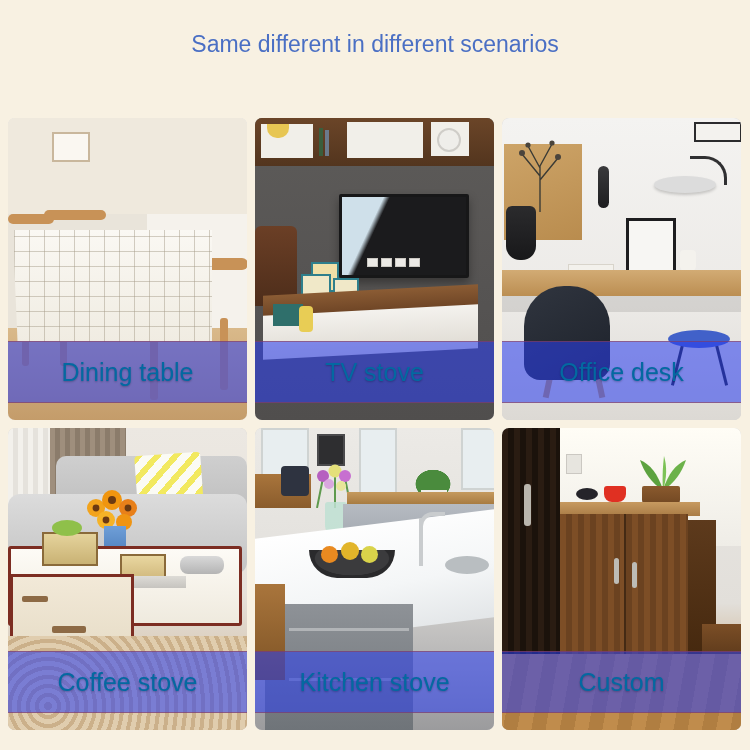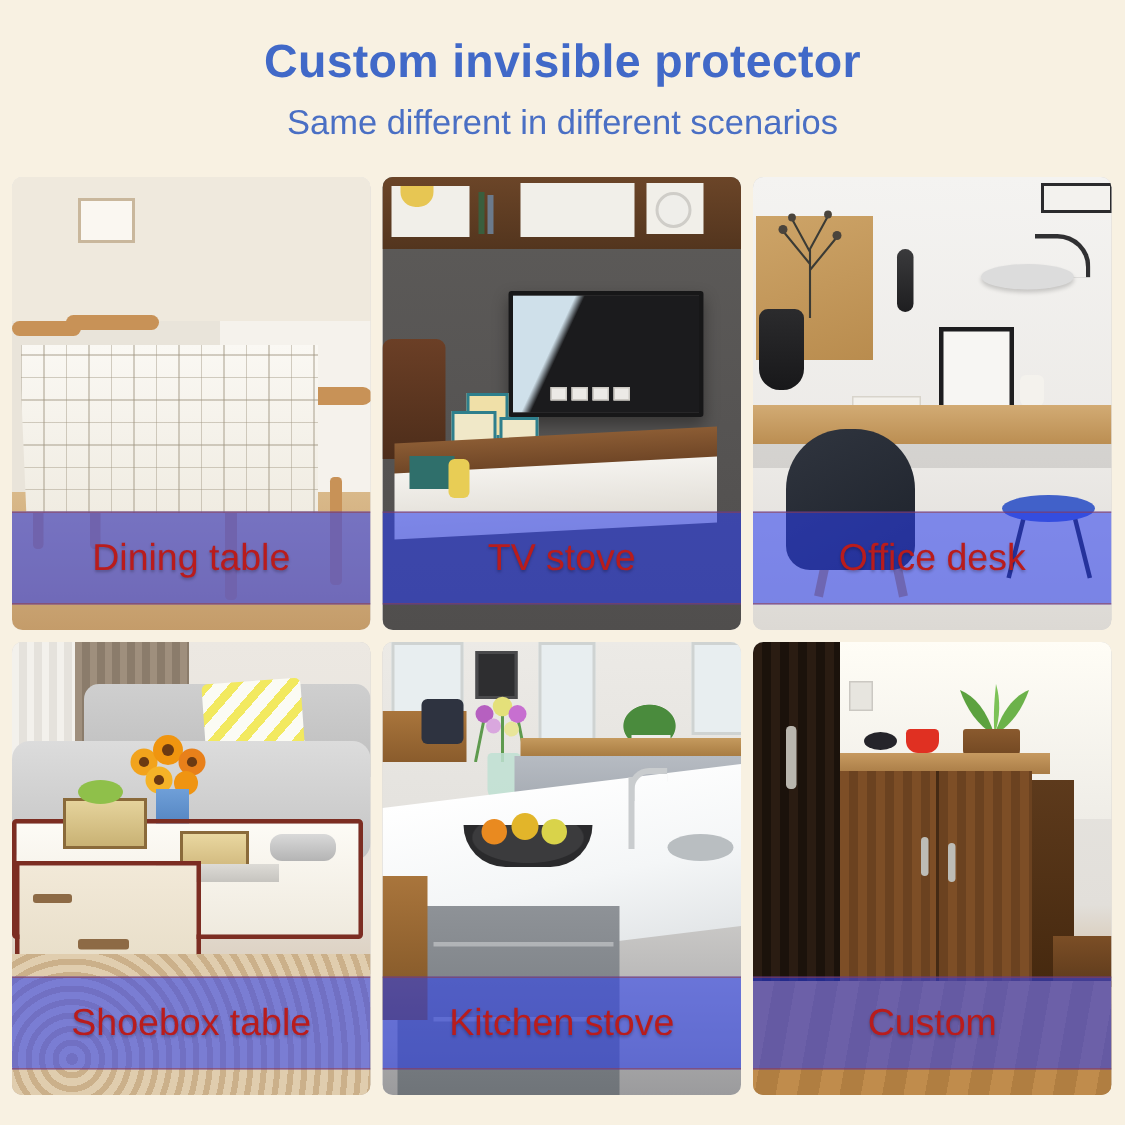--- a/index.html
+++ b/index.html
@@ -56,21 +56,21 @@
     bottom:17px;
     height:60px;
     background:rgba(42,62,240,0.56);
     border-top:1px solid rgba(150,60,70,0.55);
     border-bottom:1px solid rgba(150,60,70,0.55);
     display:flex;
     align-items:center;
     justify-content:center;
   }
   .band-label{
-    color:#b91c1c;
+    color:#0369a1;
     font-size:25px;
     font-weight:normal;
     line-height:1;
     text-shadow:0 1px 2px rgba(0,0,0,0.25);
   }
 
   
   .p-dining{
     background:
       
@@ -204,21 +204,20 @@
   .sb-plant{position:absolute;left:132px;top:26px;width:58px;height:36px;}
   .sb-red{position:absolute;left:102px;top:58px;width:22px;height:16px;background:#e03022;border-radius:3px 3px 8px 8px;}
   .sb-blk{position:absolute;left:74px;top:60px;width:22px;height:12px;background:#25242a;border-radius:50%;}
   .sb-floor{position:absolute;left:0;top:226px;width:239px;height:76px;background:repeating-linear-gradient(100deg,#c08c4c 0 14px,#b07e41 14px 28px);}
   .sb-bench{position:absolute;left:200px;top:196px;width:39px;height:34px;background:linear-gradient(#7b4e26,#5d3a1b);}
 </style>
 </head>
 <body>
 
 <div class="header">
-  <h1 class="title">Custom invisible protector</h1>
   <p class="subtitle">Same different in different scenarios</p>
 </div>
 
 <div class="grid">
 
   <div class="tile">
     <div class="photo p-dining">
       <div class="dn-frame" style="left:44px;top:14px;width:34px;height:26px;"></div>
       <div class="dn-chair" style="left:0px;top:96px;width:46px;height:10px;border-radius:6px;"></div>
       <div class="dn-chair" style="left:36px;top:92px;width:62px;height:10px;border-radius:6px;"></div>
@@ -320,21 +319,21 @@
       <div style="position:absolute;left:44px;top:92px;width:30px;height:16px;background:#8fc04a;border-radius:50%;"></div>
       <div style="position:absolute;left:112px;top:126px;width:42px;height:26px;background:linear-gradient(#e9d7a0,#cdb478);border:2px solid #8a6a3a;"></div>
       <div style="position:absolute;left:96px;top:148px;width:82px;height:12px;background:linear-gradient(#dddbd6,#c6c4bf);"></div>
       <div style="position:absolute;left:172px;top:128px;width:44px;height:18px;background:linear-gradient(#d9d9d9,#b4b4b4);border-radius:8px;"></div>
       <div class="cf-drawer"></div>
       <div class="cf-handle" style="left:14px;top:168px;width:26px;height:6px;"></div>
       <div class="cf-handle" style="left:44px;top:198px;width:34px;height:7px;"></div>
       <div class="cf-rug"></div>
     </div>
     <div class="band">
-      <span class="band-label">Shoebox table</span>
+      <span class="band-label">Coffee stove</span>
     </div>
   </div>
 
   <div class="tile">
     <div class="photo p-kitchen">
       <div class="kt-window" style="left:6px;top:0;width:44px;height:58px;"></div>
       <div class="kt-window" style="left:104px;top:0;width:34px;height:62px;"></div>
       <div class="kt-window" style="left:206px;top:0;width:33px;height:58px;"></div>
       <div class="kt-brick"></div>
       <div style="position:absolute;left:62px;top:6px;width:24px;height:28px;background:#2e2e30;border:2px solid #4a4a4c;"></div>

